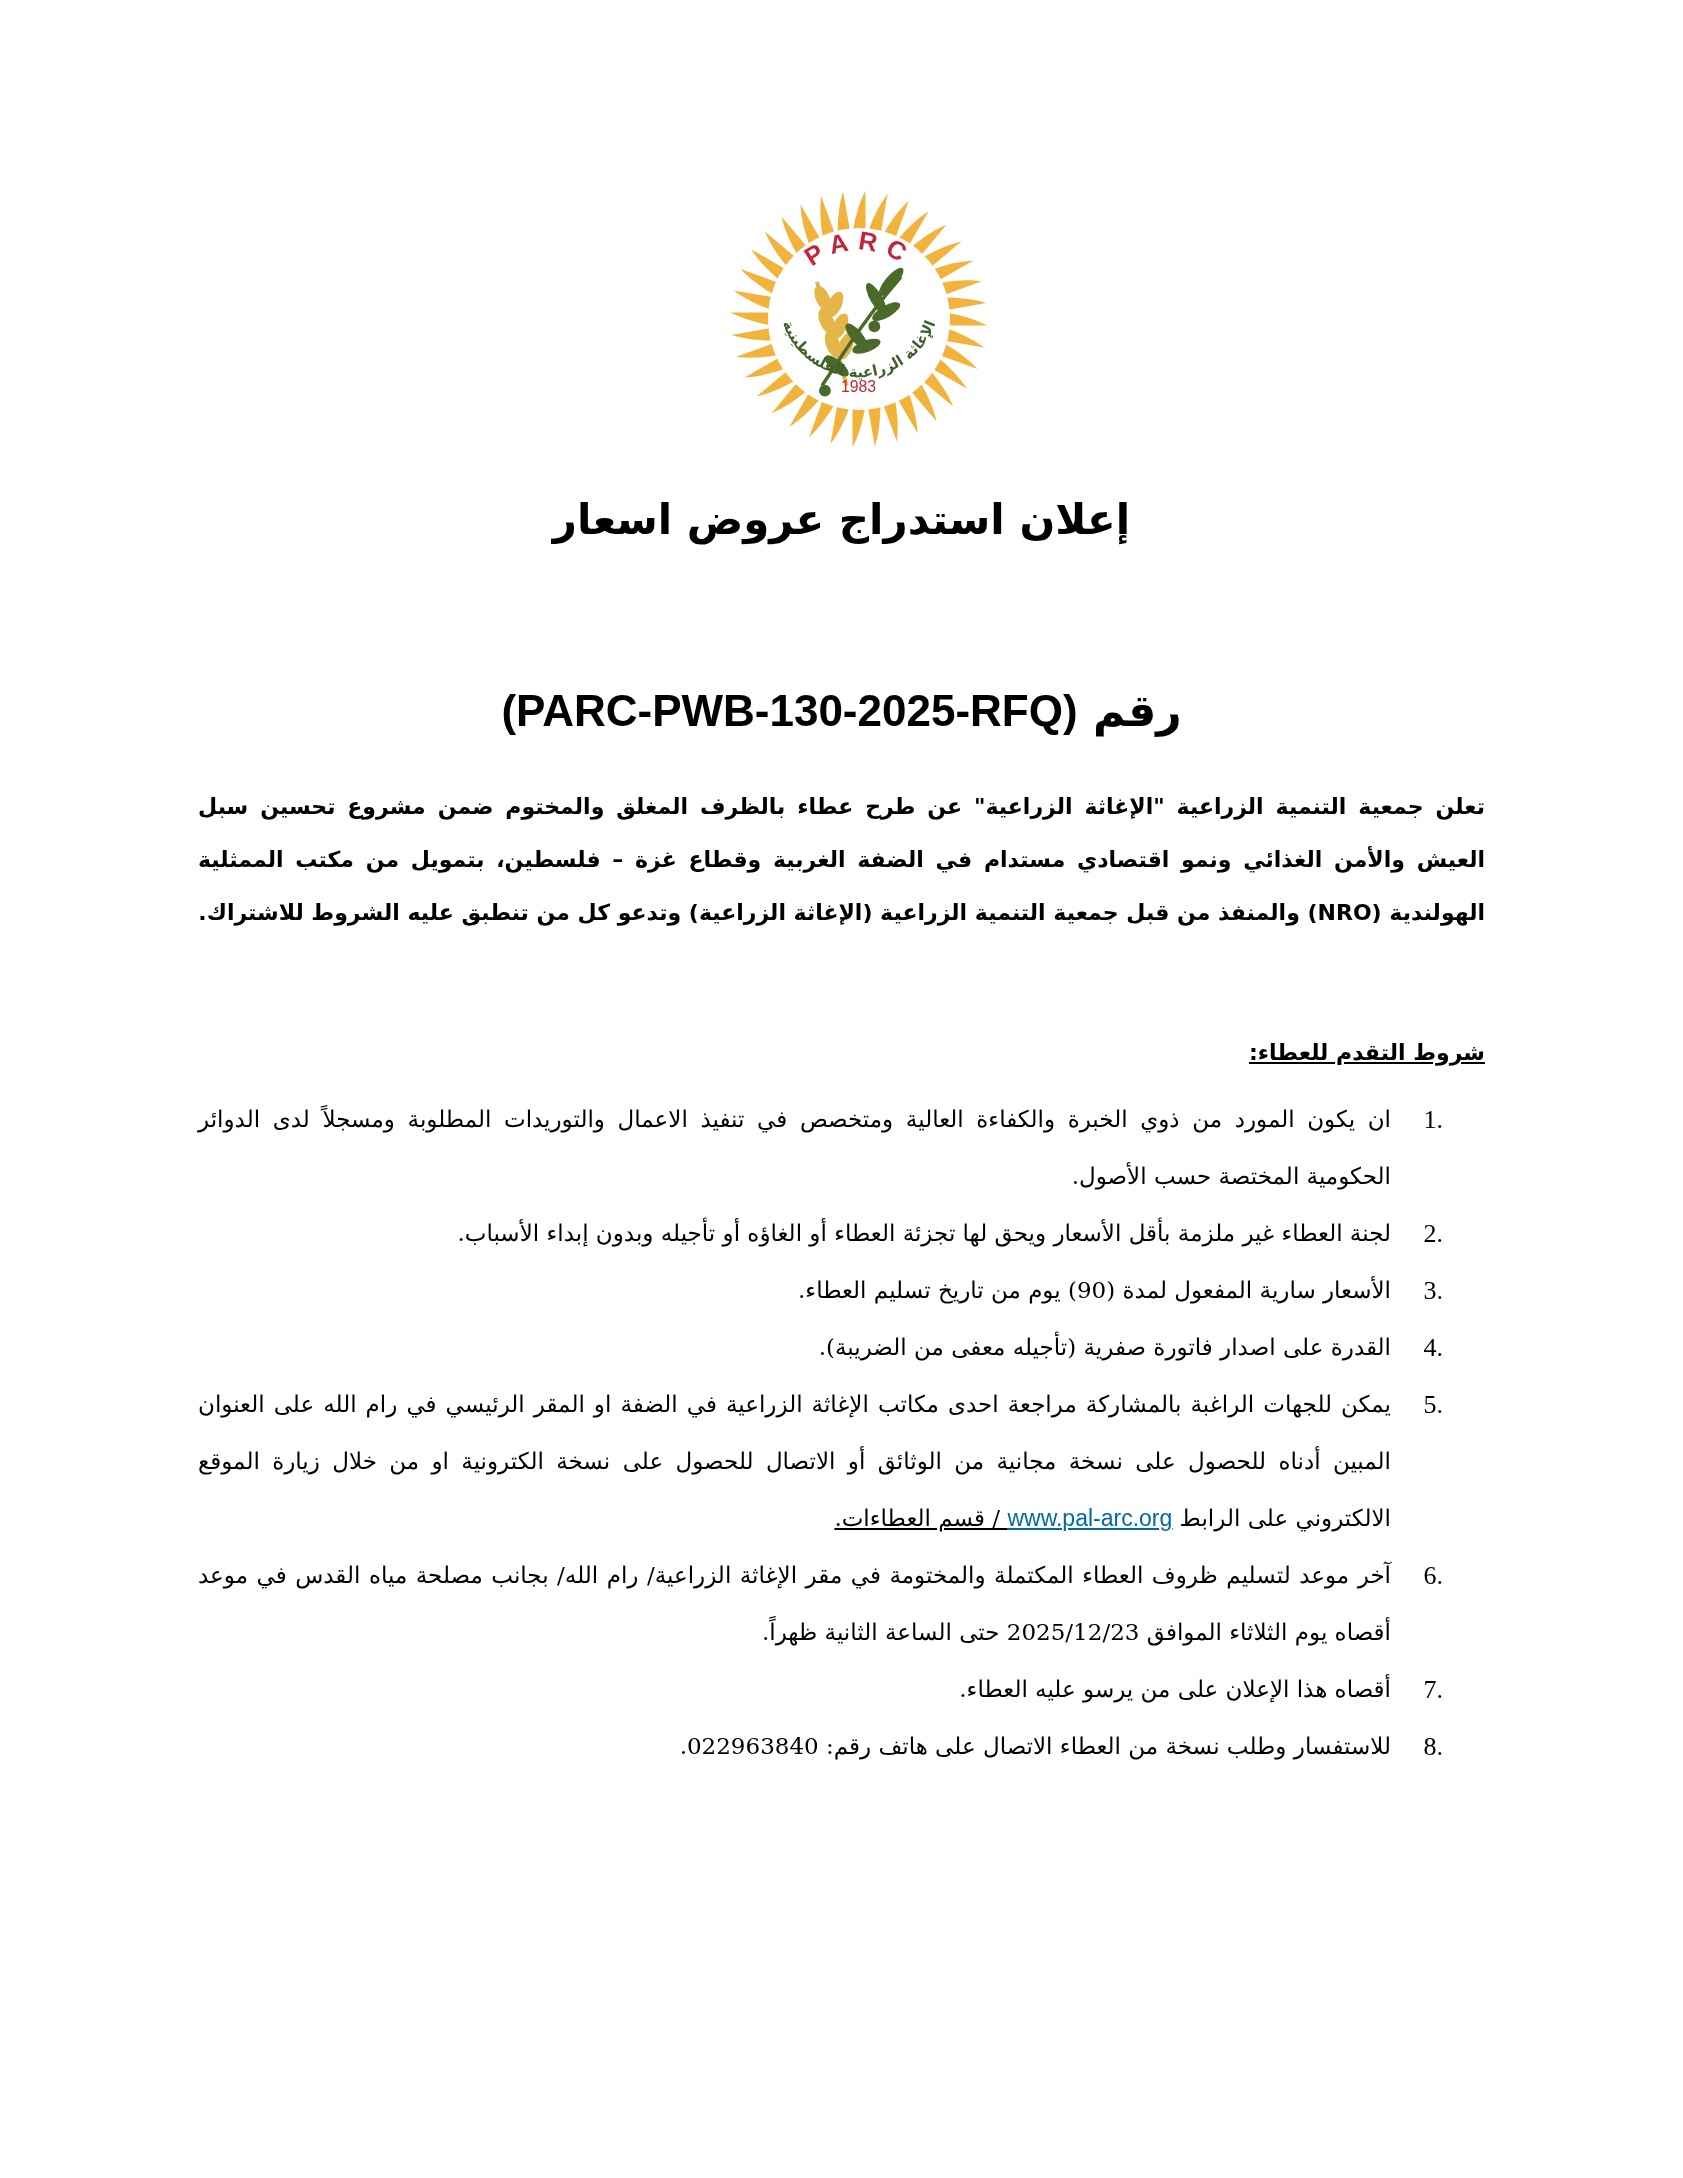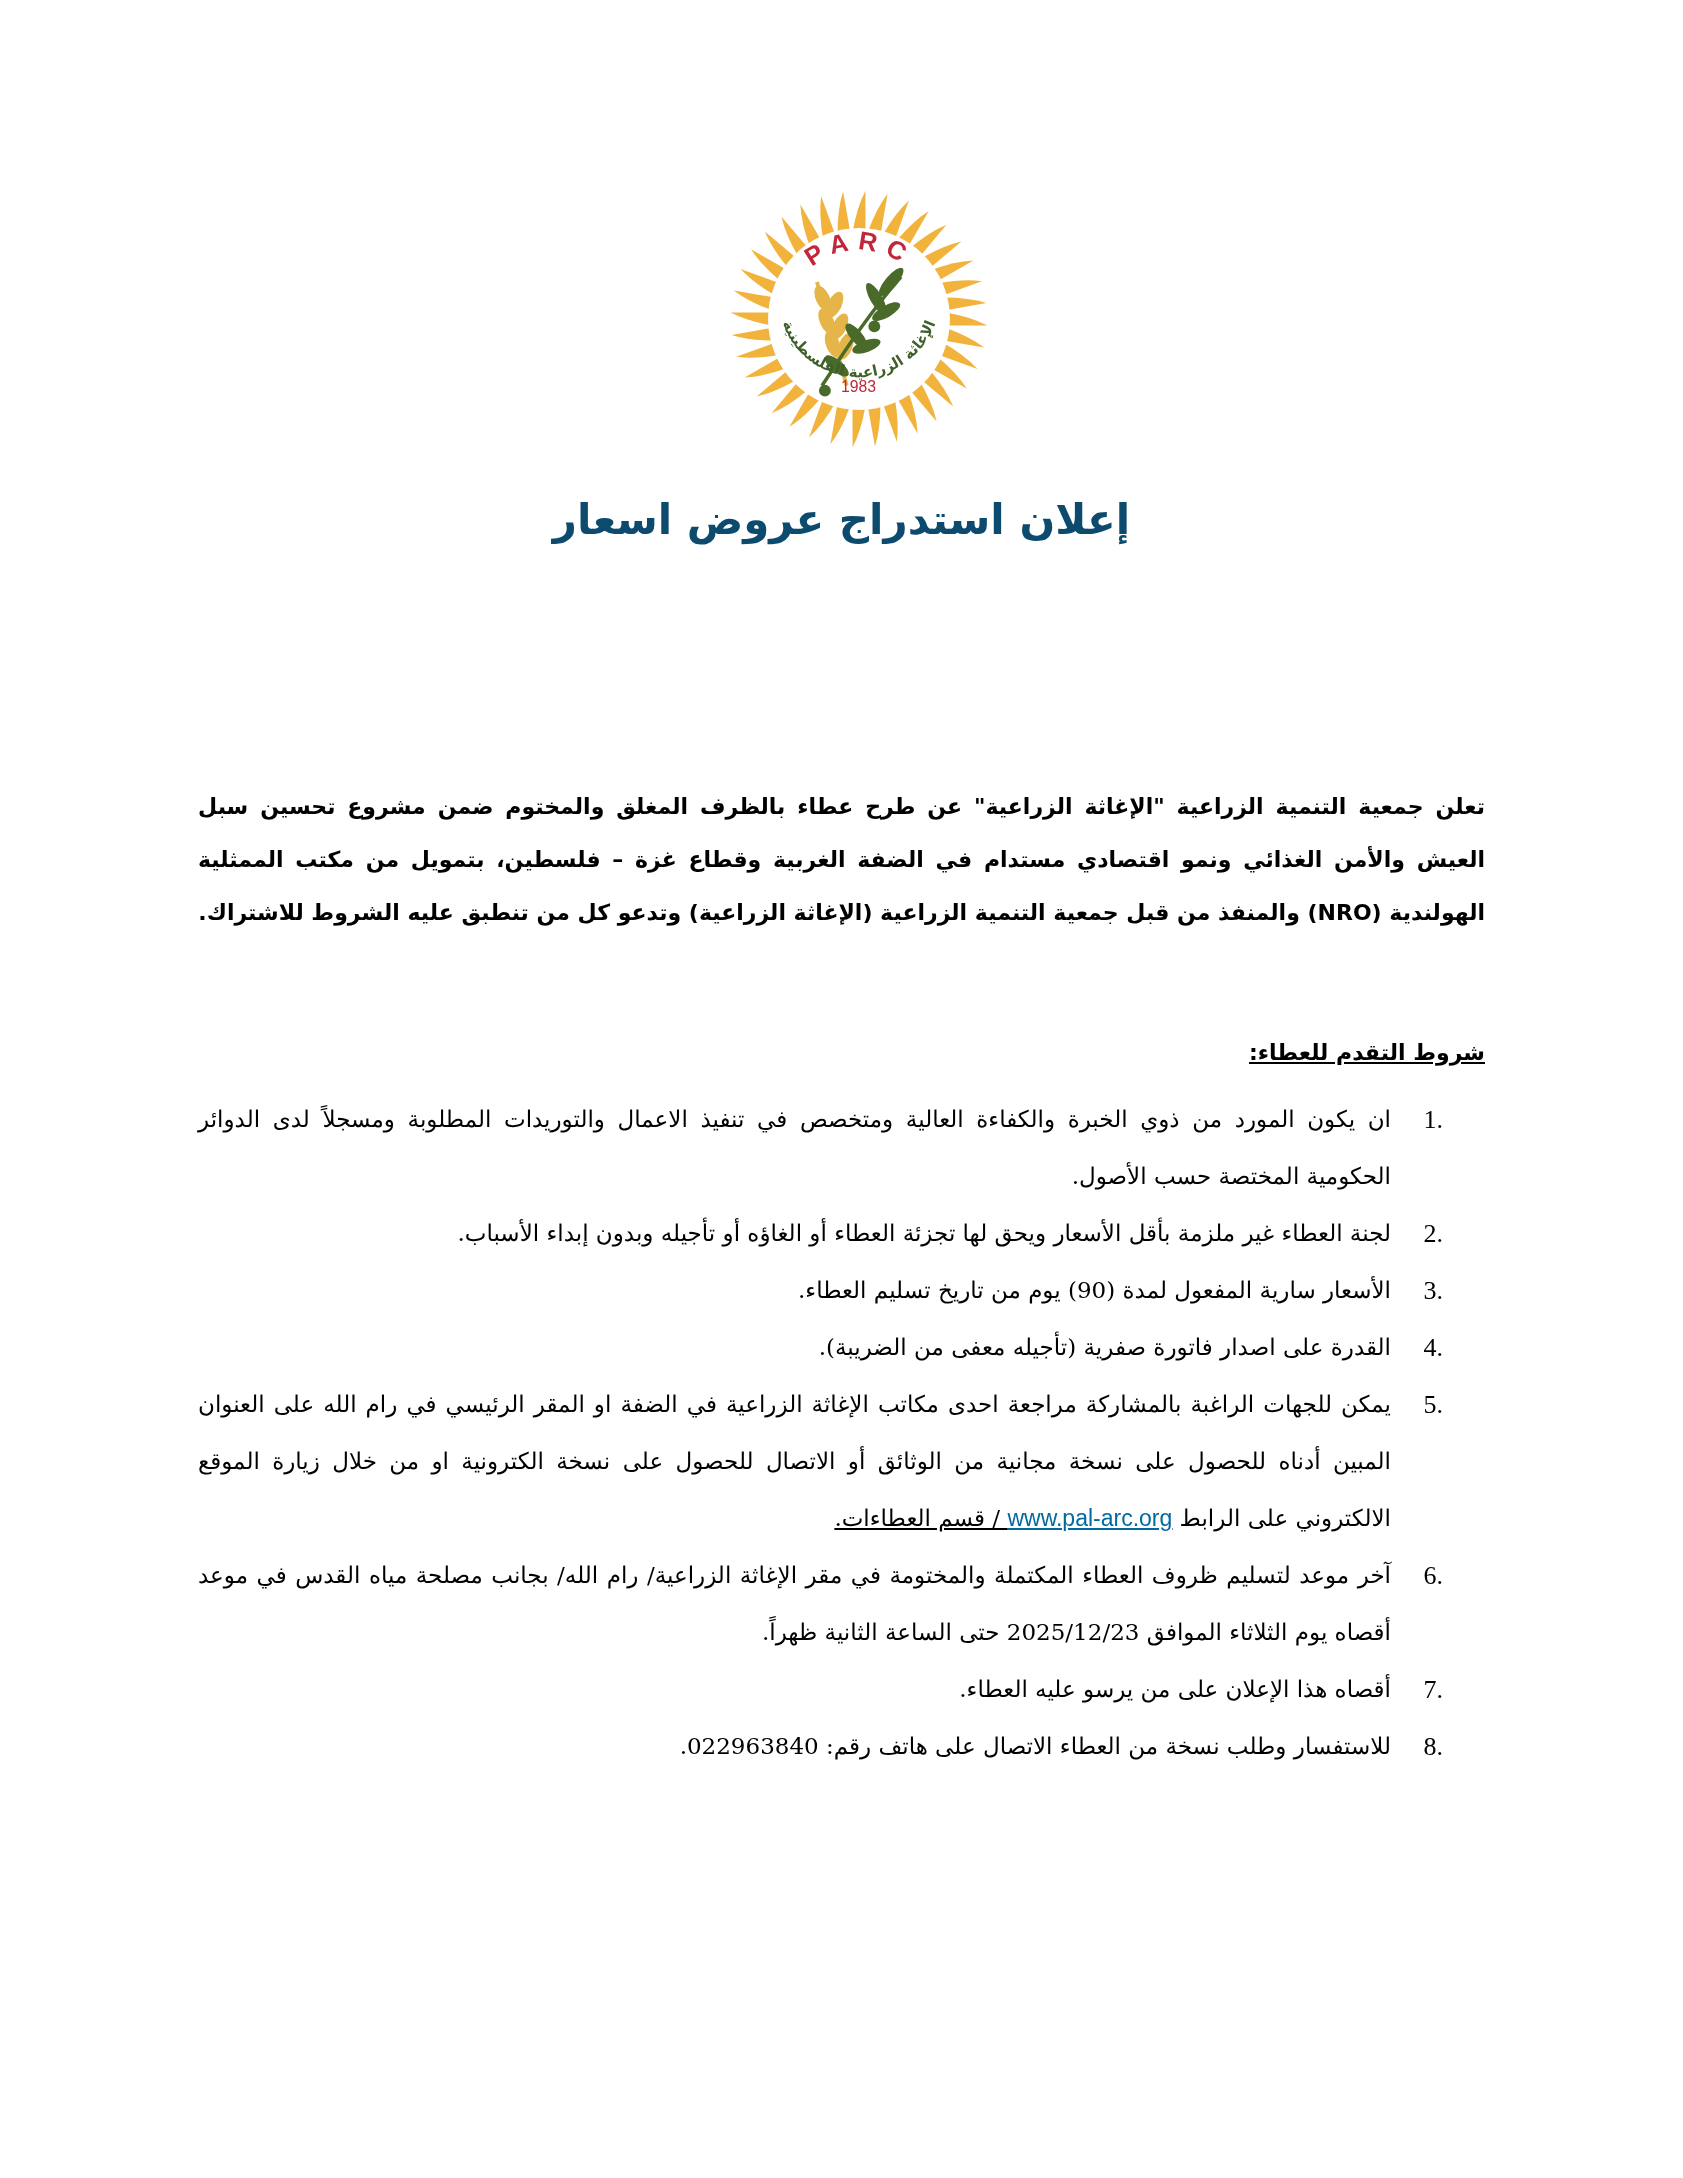--- a/index.html
+++ b/index.html
@@ -2,21 +2,21 @@
 <html><head>
   <meta charset="utf-8">
   <style>
     html, body { margin: 0; padding: 0; background: #ffffff; }
     body { width: 1683px; height: 2178px; position: relative; overflow: hidden; color: #000; }
     .page { position: absolute; left: 0; top: 0; width: 1683px; height: 2178px; }
 
     .logo { position: absolute; left: 728px; top: 188px; width: 262px; height: 262px; }
 
     .title { position: absolute; left: 198px; width: 1287px; text-align: center; direction: rtl;
-             font-family: "DejaVu Sans", sans-serif; font-weight: bold; color: #0c4a6e; }
+             font-family: "DejaVu Sans", sans-serif; font-weight: bold; color: #000000; }
     .t1 { top: 495px; font-size: 42px; }
     .t2 { top: 590px; font-size: 42px; }
     .t3 { top: 685px; font-size: 44px; }
     .t3 .ref { direction: ltr; unicode-bidi: embed; font-family: "Liberation Sans", sans-serif; }
 
     .intro { position: absolute; left: 198px; top: 780px; width: 1287px; direction: rtl; text-align: justify;
              font-family: "DejaVu Sans", sans-serif; font-weight: bold; font-size: 22px; line-height: 53px; }
     .intro p { margin: 0; text-align-last: auto; }
 
     .cond-head { position: absolute; right: 198px; top: 1040px; direction: rtl;
@@ -107,20 +107,24 @@
         <circle cx="98" cy="205" r="6" fill="#4a6a2a"></circle>
       </g>
       <text x="132" y="206" text-anchor="middle" font-family="Liberation Sans, sans-serif" font-size="16" fill="#c0283a">1983</text>
       <text font-family="DejaVu Sans, sans-serif" font-size="15" font-weight="bold" fill="#3f5f2a">
         <textPath href="#arcBot" startOffset="50%" text-anchor="middle">الإغاثة الزراعية الفلسطينية</textPath>
       </text>
     </svg>
   </div>
 
   <div class="title t1">إعلان استدراج عروض اسعار</div>
+  <div class="title t3">
+    <span>رقم</span>
+    <span class="ref">(PARC-PWB-130-2025-RFQ)</span>
+  </div>
 
   <div class="intro">
     <p>تعلن جمعية التنمية الزراعية "الإغاثة الزراعية" عن طرح عطاء بالظرف المغلق والمختوم ضمن مشروع تحسين سبل العيش والأمن الغذائي ونمو اقتصادي مستدام في الضفة الغربية وقطاع غزة – فلسطين، بتمويل من مكتب الممثلية الهولندية (NRO) والمنفذ من قبل جمعية التنمية الزراعية (الإغاثة الزراعية) وتدعو كل من تنطبق عليه الشروط للاشتراك.</p>
   </div>
 
   <div class="cond-head">شروط التقدم للعطاء:</div>
 
   <ol class="list">
     <li>
       <span class="num">1.</span>

